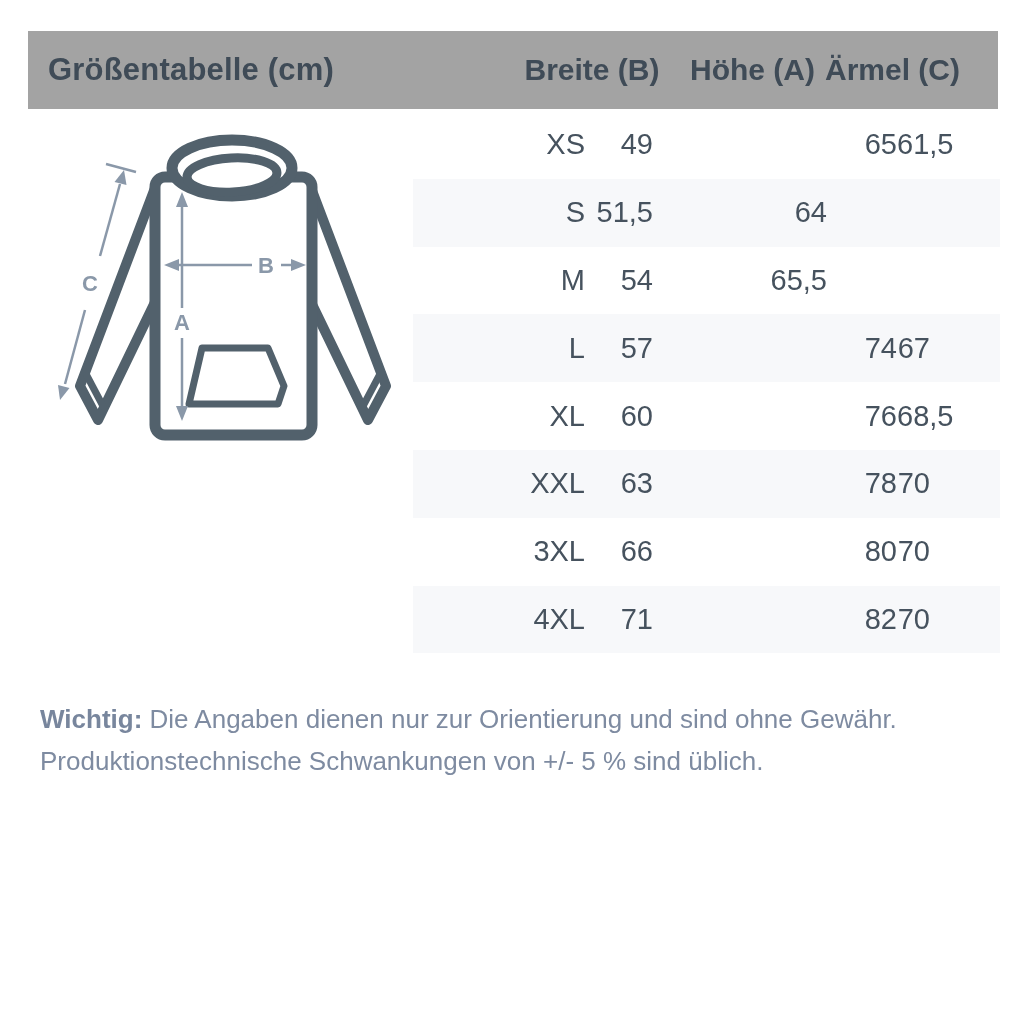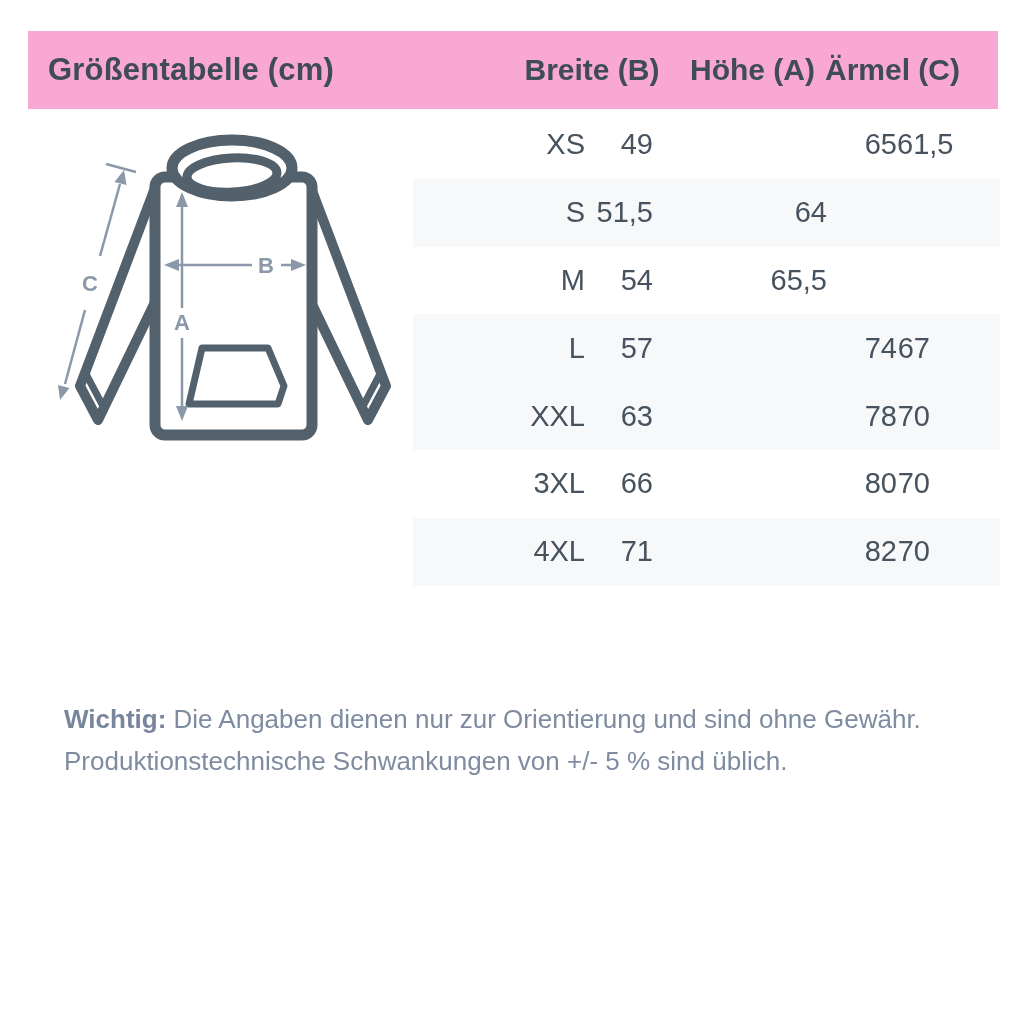--- a/index.html
+++ b/index.html
@@ -3,21 +3,21 @@
 <meta charset="utf-8">
 <style>
   html,body{margin:0;padding:0;}
   body{
     width:1024px;height:1024px;background:#ffffff;position:relative;overflow:hidden;
     font-family:"Liberation Sans", sans-serif;
   }
   
   .header{
     position:absolute;left:28px;top:31px;width:970px;height:78px;
-    background:#f9a8d4;display:flex;align-items:center;
+    background:#a3a3a3;display:flex;align-items:center;
   }
   .header-title{
     margin-left:20px;flex:1;font-size:31px;font-weight:bold;color:#3f4b57;letter-spacing:.2px;
   }
   .col-label{font-size:30px;font-weight:bold;color:#3f4b57;text-align:center;white-space:nowrap;}
   .col-breite{width:140px;margin-right:28px;}
   .col-hoehe{width:120px;margin-right:5px;}
   .col-aermel{width:155px;margin-right:28px;}
   
   .size-table{position:absolute;left:413px;top:111px;width:587px;}
@@ -29,21 +29,21 @@
   .cell{text-align:right;font-size:29px;color:#46525e;white-space:nowrap;}
   .cell.aermel{padding-right:70px;}
   
   .diagram{position:absolute;left:40px;top:128px;width:380px;height:330px;}
   .diagram svg{display:block;width:100%;height:100%;}
   .dim-label{
     font-family:"Liberation Sans", sans-serif;font-size:22px;font-weight:600;fill:#8a98a9;
   }
   
   .note{
-    position:absolute;left:64px;top:672px;width:925px;
+    position:absolute;left:40px;top:672px;width:925px;
     font-size:26px;line-height:42px;color:#7e8ba1;
   }
   .note .note-label{font-weight:bold;color:#78869d;}
 </style>
 </head>
 <body>
 
 <div class="header">
   <div class="header-title">Größentabelle (cm)</div>
   <div class="col-label col-breite">Breite (B)</div>
@@ -109,20 +109,26 @@
     <div class="cell">M</div>
     <div class="cell">54</div>
     <div class="cell aermel">65,5</div>
   </div>
   <div class="size-row alt">
     <div class="cell">L</div>
     <div class="cell">57</div>
     <div class="cell">74</div>
     <div class="cell aermel">67</div>
   </div>
+  <div class="size-row">
+    <div class="cell">XL</div>
+    <div class="cell">60</div>
+    <div class="cell">76</div>
+    <div class="cell aermel">68,5</div>
+  </div>
   <div class="size-row alt">
     <div class="cell">XXL</div>
     <div class="cell">63</div>
     <div class="cell">78</div>
     <div class="cell aermel">70</div>
   </div>
   <div class="size-row">
     <div class="cell">3XL</div>
     <div class="cell">66</div>
     <div class="cell">80</div>

